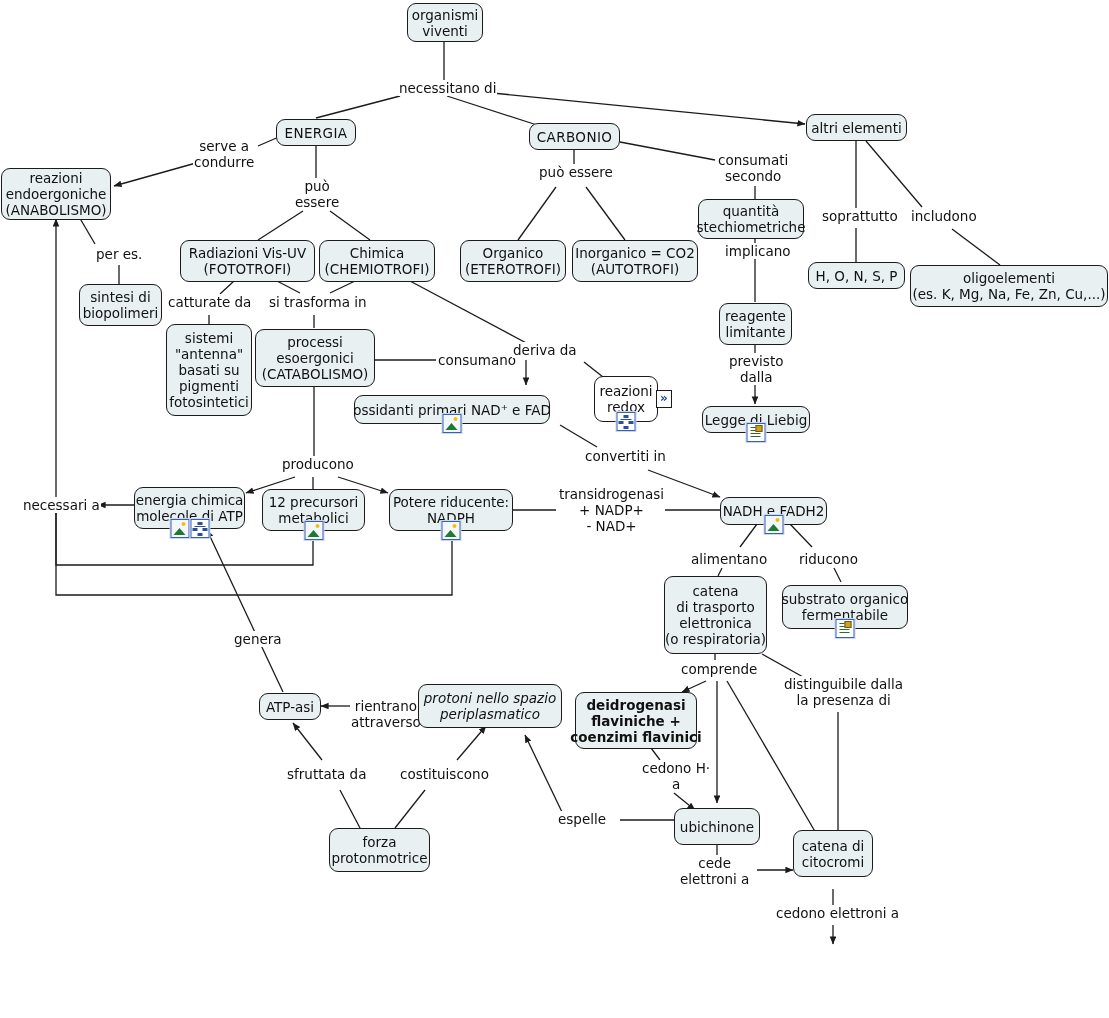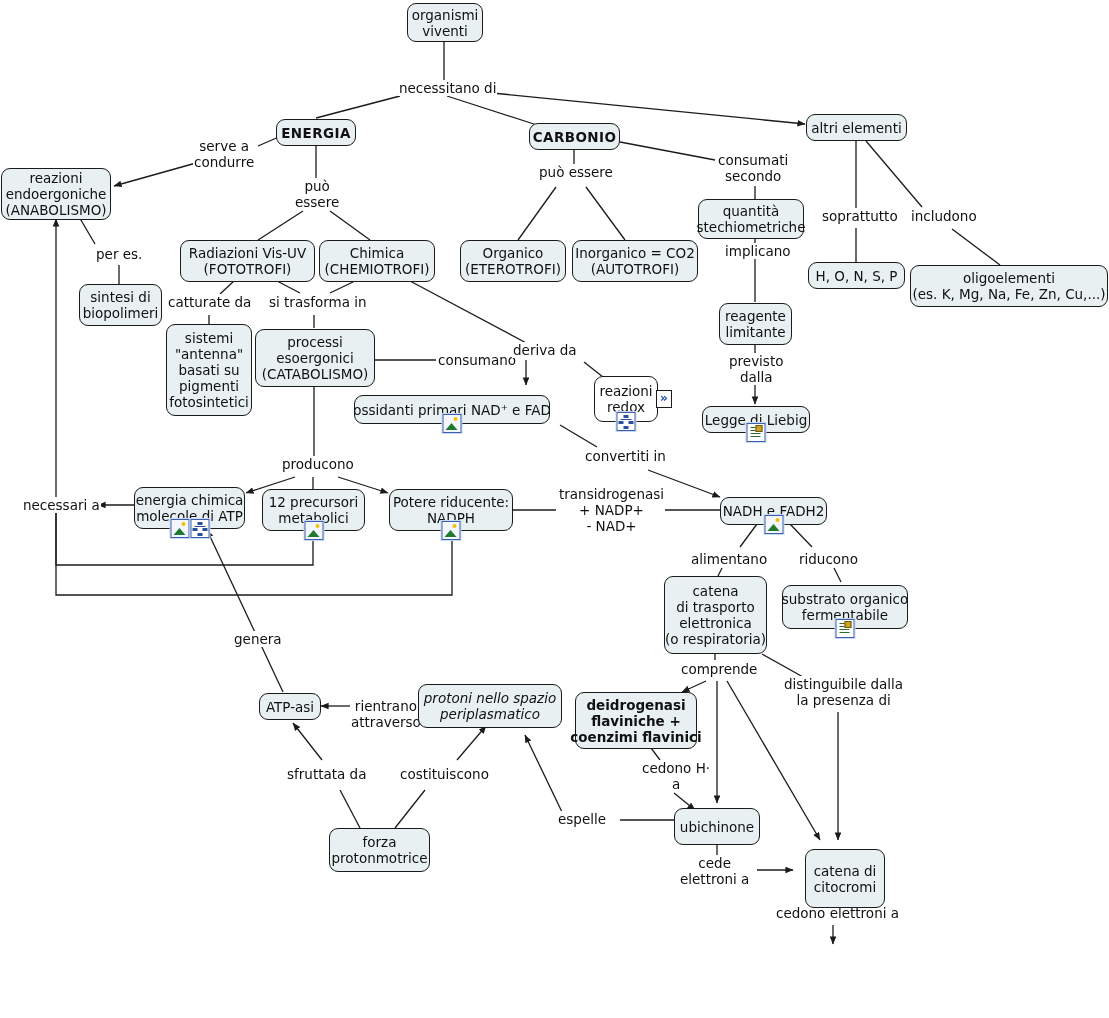--- a/index.html
+++ b/index.html
@@ -37,21 +37,21 @@
     line-height: 16px;
     text-align: center;
     display: flex;
     align-items: center;
     justify-content: center;
     padding: 3px 7px;
     white-space: pre;
     z-index: 5;
   }
   .node.bold {
-    font-weight: bold;
+    font-weight: normal;
     letter-spacing: 0.4px;
   }
   .node.white {
     background: #ffffff;
   }
   .linklabel {
     position: absolute;
     font-size: 13.5px;
     line-height: 16px;
     color: #111111;
@@ -375,21 +375,21 @@
   <div class="node" style="left:259px;top:693px;width:62px;height:27px;">ATP-asi</div>
 
   <div class="node" style="left:418px;top:684px;width:144px;height:44px;font-style:italic;">protoni nello spazio
 periplasmatico</div>
 
   <div class="node" style="left:329px;top:828px;width:101px;height:44px;">forza
 protonmotrice</div>
 
   <div class="node" style="left:674px;top:808px;width:86px;height:37px;">ubichinone</div>
 
-  <div class="node" style="left:793px;top:849px;width:80px;height:59px;margin-left:12px;">catena di
+  <div class="node" style="left:793px;top:830px;width:80px;height:47px;">catena di
 citocromi</div>
 
 
   <div class="linklabel" style="left:398px;top:80px;">necessitano di</div>
 
   <div class="linklabel" style="left:193px;top:138px;">serve a
 condurre</div>
 
   <div class="linklabel" style="left:294px;top:178px;">può
 essere</div>

